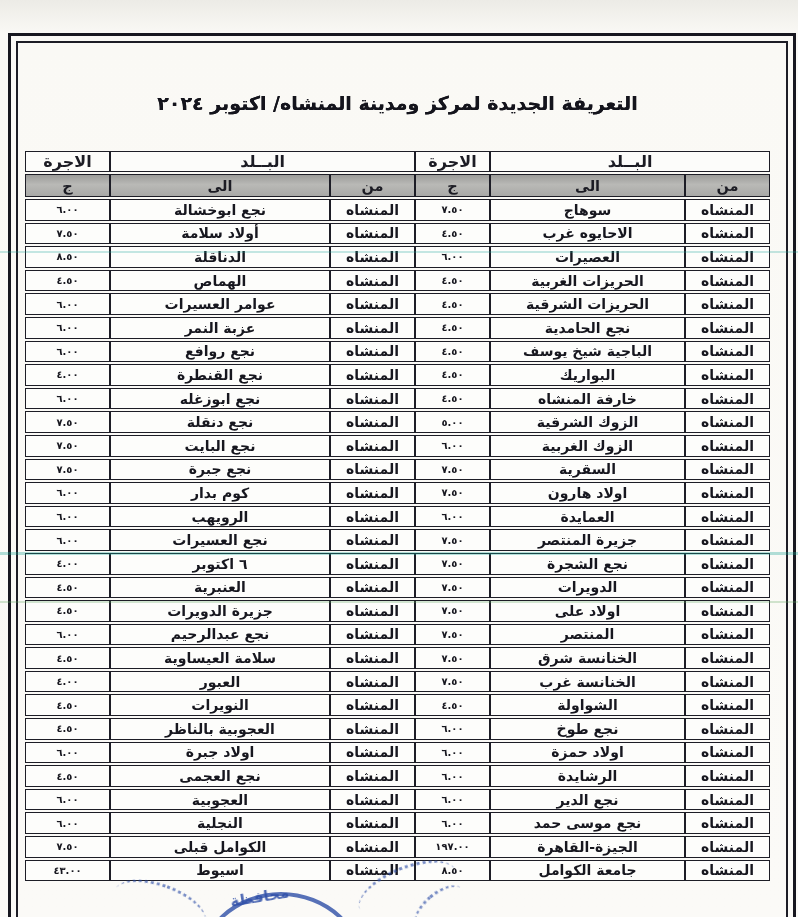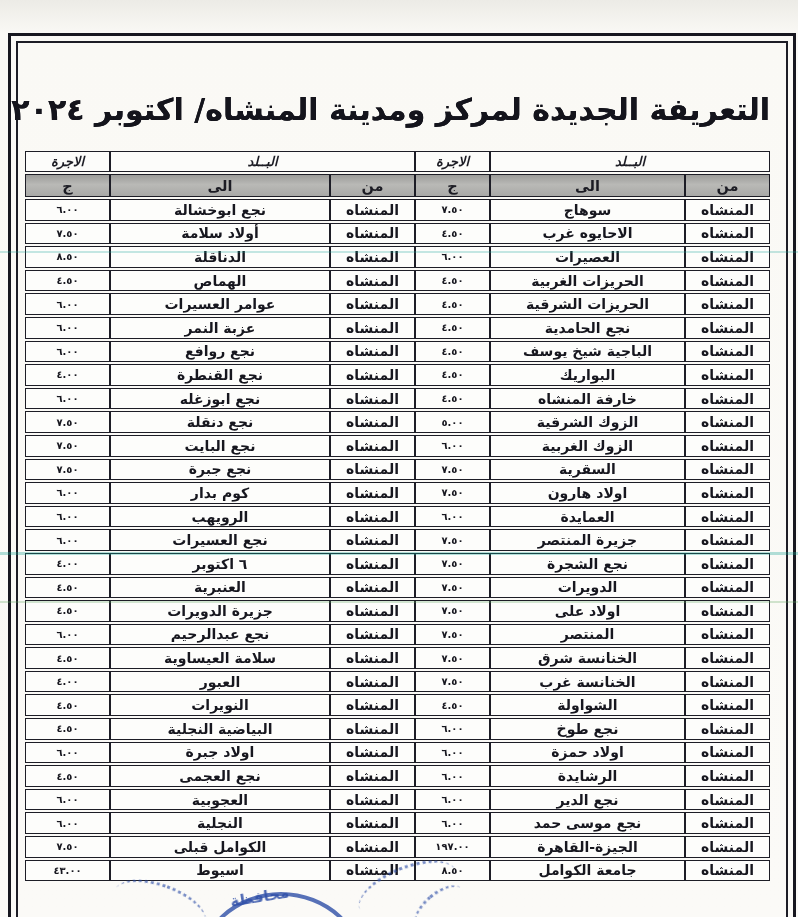--- a/index.html
+++ b/index.html
@@ -19,41 +19,41 @@
     position:absolute;left:8px;top:33px;width:782px;height:900px;
     border:3px solid #17171f;background:transparent;
   }
   .frame-inner{
     position:absolute;left:16px;top:41px;width:768px;height:890px;
     border:2px solid #1d1d26;background:transparent;
   }
   .title{
     position:absolute;left:25px;top:92px;width:745px;
     text-align:center;direction:rtl;
-    font-size:30px;font-weight:bold;letter-spacing:0;
+    font-size:19px;font-weight:bold;letter-spacing:0;
     color:#14141c;
     text-shadow:0 0 .5px #14141c;
     white-space:nowrap;
   }
   table.fare-table{
     position:absolute;left:25px;top:149px;width:745px;
     border-collapse:separate;border-spacing:0 2px;
     table-layout:fixed;
     direction:rtl;
   }
   .fare-table th,.fare-table td{
     border:1.6px solid #1d1d26;
     padding:0 3px;
     text-align:center;vertical-align:middle;
     font-weight:bold;
     overflow:hidden;white-space:nowrap;
     background:#fdfdfb;
   }
   .fare-table thead tr.group-row th{
-    height:19px;font-size:13px;background:#fcfcfa;font-style:italic;
+    height:19px;font-size:16px;background:#fcfcfa;
   }
   .fare-table thead tr.cols-row th{
     height:21px;font-size:14.5px;
     background:linear-gradient(180deg,#9b9b99 0%,#b9b9b6 45%,var(--header_gray,#a9a9a7) 100%);
   }
   .fare-table tbody td{
     height:19.6px;font-size:14px;color:#17171f;
   }
   .fare-table tbody td.c-fare{font-size:10px;}
   
@@ -293,21 +293,21 @@
           <td class="c-fare">٤.٥٠</td>
           <td class="c-from">المنشاه</td>
           <td class="c-to">النويرات</td>
           <td class="c-fare">٤.٥٠</td>
         </tr>
         <tr>
           <td class="c-from">المنشاه</td>
           <td class="c-to">نجع طوخ</td>
           <td class="c-fare">٦.٠٠</td>
           <td class="c-from">المنشاه</td>
-          <td class="c-to">البياضية النجلية</td>
+          <td class="c-to">العجوبية بالناظر</td>
           <td class="c-fare">٤.٥٠</td>
         </tr>
         <tr>
           <td class="c-from">المنشاه</td>
           <td class="c-to">اولاد حمزة</td>
           <td class="c-fare">٦.٠٠</td>
           <td class="c-from">المنشاه</td>
           <td class="c-to">اولاد جبرة</td>
           <td class="c-fare">٦.٠٠</td>
         </tr>

